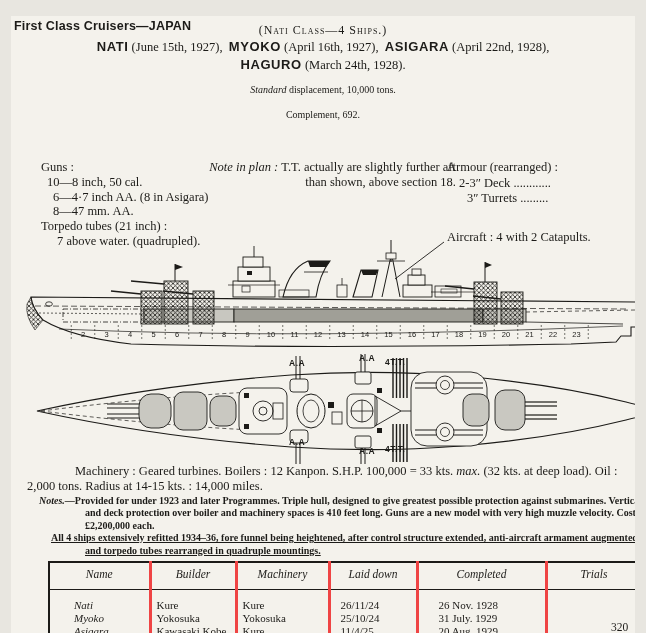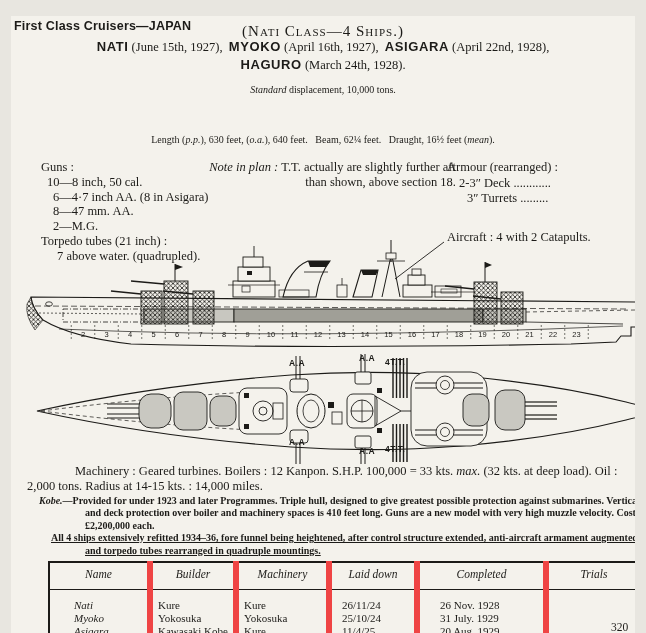--- a/index.html
+++ b/index.html
@@ -6,21 +6,21 @@
   body{background:#e8e6e0;}
   .page{
     position:relative; width:624px; height:633px; margin:16px auto;
     background:#f4f2ec; color:#1c1b18; overflow:hidden;
     font-family:"Liberation Serif","DejaVu Serif",serif;
   }
   .abs{position:absolute;}
   .ctr{left:0; width:100%; text-align:center;}
   .sans{font-family:"Liberation Sans","DejaVu Sans",sans-serif;}
   .hdr-left{top:3px; left:3px; font-weight:bold; font-size:12.5px; letter-spacing:.2px;}
-  .class-line{top:7px; font-size:15px; font-variant:small-caps; letter-spacing:1px;}
+  .class-line{top:7px; font-size:12px; font-variant:small-caps; letter-spacing:1px;}
   .ships1{top:23px; font-size:12.5px;}
   .ships2{top:41px; font-size:12.5px;}
   .ship-name{font-weight:bold; font-size:13px; letter-spacing:.6px; font-family:"Liberation Sans","DejaVu Sans",sans-serif;}
   .spec{font-size:10px;}
   .disp{top:68px;} .compl{top:93px;} .lenln{top:118px;}
   .it{font-style:italic;}
   .guns{top:144px; left:30px; font-size:12.5px; line-height:1.18; width:290px;}
   .guns .g-item{padding-left:12px;}
   .guns .g-item.first{padding-left:6px;}
   .guns .t-item{padding-left:16px;}
@@ -36,21 +36,21 @@
   .notes{top:479px; left:14px; width:624px; font-size:10px; font-weight:bold; line-height:1.24;}
   .notes p{margin:0;}
   .notes .n1{padding-left:60px; text-indent:-46px;}
   .notes .n2{padding-left:60px; text-indent:-34px;text-decoration:underline;}
   table.fleet{
     position:absolute; top:545px; left:37px; width:593px;
     border-collapse:collapse; table-layout:fixed;
     font-size:11px; line-height:1.18;
     border:2px solid #1c1b18; border-bottom:3px double #1c1b18; border-top:2px solid #1c1b18;
   }
-  table.fleet th, table.fleet td{border-left:1px solid #1c1b18; border-right:6px solid #ef4444;}
+  table.fleet th, table.fleet td{border-left:1px solid #1c1b18; border-right:3px solid #ef4444;}
   table.fleet th{
     font-style:italic; font-weight:normal; font-size:11.5px; text-align:center;
     padding:5px 2px 7px 2px; border-bottom:1px solid #1c1b18;
   }
   table.fleet td{padding:0 3px; vertical-align:top; white-space:nowrap; overflow:hidden;}
   table.fleet tr.r0 td{padding-top:9px;}
   td.c-name{padding-left:24px !important; font-style:italic;}
   td.c-build{padding-left:5px !important;}
   td.c-mach{padding-left:5px !important;}
   td.c-laid{padding-left:10px !important;}
@@ -75,28 +75,27 @@
     <span>(April 16th, 1927),</span>&nbsp;
     <span class="ship-name">ASIGARA</span>
     <span>(April 22nd, 1928),</span>
   </div>
   <div class="abs ctr ships2">
     <span class="ship-name">HAGURO</span>
     <span>(March 24th, 1928).</span>
   </div>
 
   <div class="abs ctr spec disp"><span class="it">Standard</span><span> displacement, 10,000 tons.</span></div>
-  <div class="abs ctr spec lenln"><span>Length (</span><span class="it">p.p.</span><span>), 630 feet, (</span><span class="it">o.a.</span><span>), 640 feet.</span>&nbsp;&nbsp;&nbsp;<span>Beam, 62¼ feet.</span>&nbsp;&nbsp;&nbsp;<span>Draught, 16½ feet (</span><span class="it">mean</span><span>).</span></div>
+  <div class="abs ctr spec compl">Complement, 692.</div>
 
   <div class="abs guns">
     <div>Guns :</div>
     <div class="g-item first">10—8 inch, 50 cal.</div>
     <div class="g-item">6—4·7 inch AA. (8 in Asigara)</div>
     <div class="g-item">8—47 mm. AA.</div>
-    <div class="g-item">2—M.G.</div>
     <div>Torpedo tubes (21 inch) :</div>
     <div class="t-item">7 above water. (quadrupled).</div>
   </div>
 
   <div class="abs noteplan"><span class="it">Note in plan :</span><span> T.T. actually are slightly further aft than shown, above section 18.</span></div>
 
   <div class="abs armour">
     <div>Armour (rearranged) :</div>
     <div class="a1">2-3″ Deck ............</div>
     <div class="a2">3″ Turrets .........</div>
@@ -336,21 +335,21 @@
     <span class="plan-label" style="left:348px; top:1px;">A.A</span>
     <span class="plan-label" style="left:374px; top:5px;">4T.T.</span>
     <span class="plan-label" style="left:278px; top:85px;">A.A</span>
     <span class="plan-label" style="left:348px; top:94px;">A.A</span>
     <span class="plan-label" style="left:374px; top:92px;">4T.T.</span>
   </div>
 
   <div class="abs machinery"><span>Machinery : Geared turbines.   Boilers : 12 Kanpon.   S.H.P. 100,000 = 33 kts. </span><span class="it">max.</span><span> (32 kts. at deep load).   Oil : 2,000 tons.   Radius at 14-15 kts. :  14,000 miles.</span></div>
 
   <div class="abs notes">
-    <p class="n1"><span class="it">Kobe.</span><span>—Provided for under 1923 and later Programmes.  Triple hull, designed to give greatest possible protection against submarines.   Vertical and deck protection over boiler and machinery spaces is 410 feet long.   Guns are a new model with very high muzzle velocity.   Cost £2,200,000 each.</span></p>
+    <p class="n1"><span class="it">Notes.</span><span>—Provided for under 1923 and later Programmes.  Triple hull, designed to give greatest possible protection against submarines.   Vertical and deck protection over boiler and machinery spaces is 410 feet long.   Guns are a new model with very high muzzle velocity.   Cost £2,200,000 each.</span></p>
     <p class="n2">All 4 ships extensively refitted 1934–36, fore funnel being heightened, after control structure extended, anti-aircraft armament augmented and torpedo tubes rearranged in quadruple mountings.</p>
   </div>
 
   <table class="fleet">
     <colgroup>
       <col style="width:101px">
         <col style="width:86px">
         <col style="width:93px">
       <col style="width:88px">
         <col style="width:129px">

